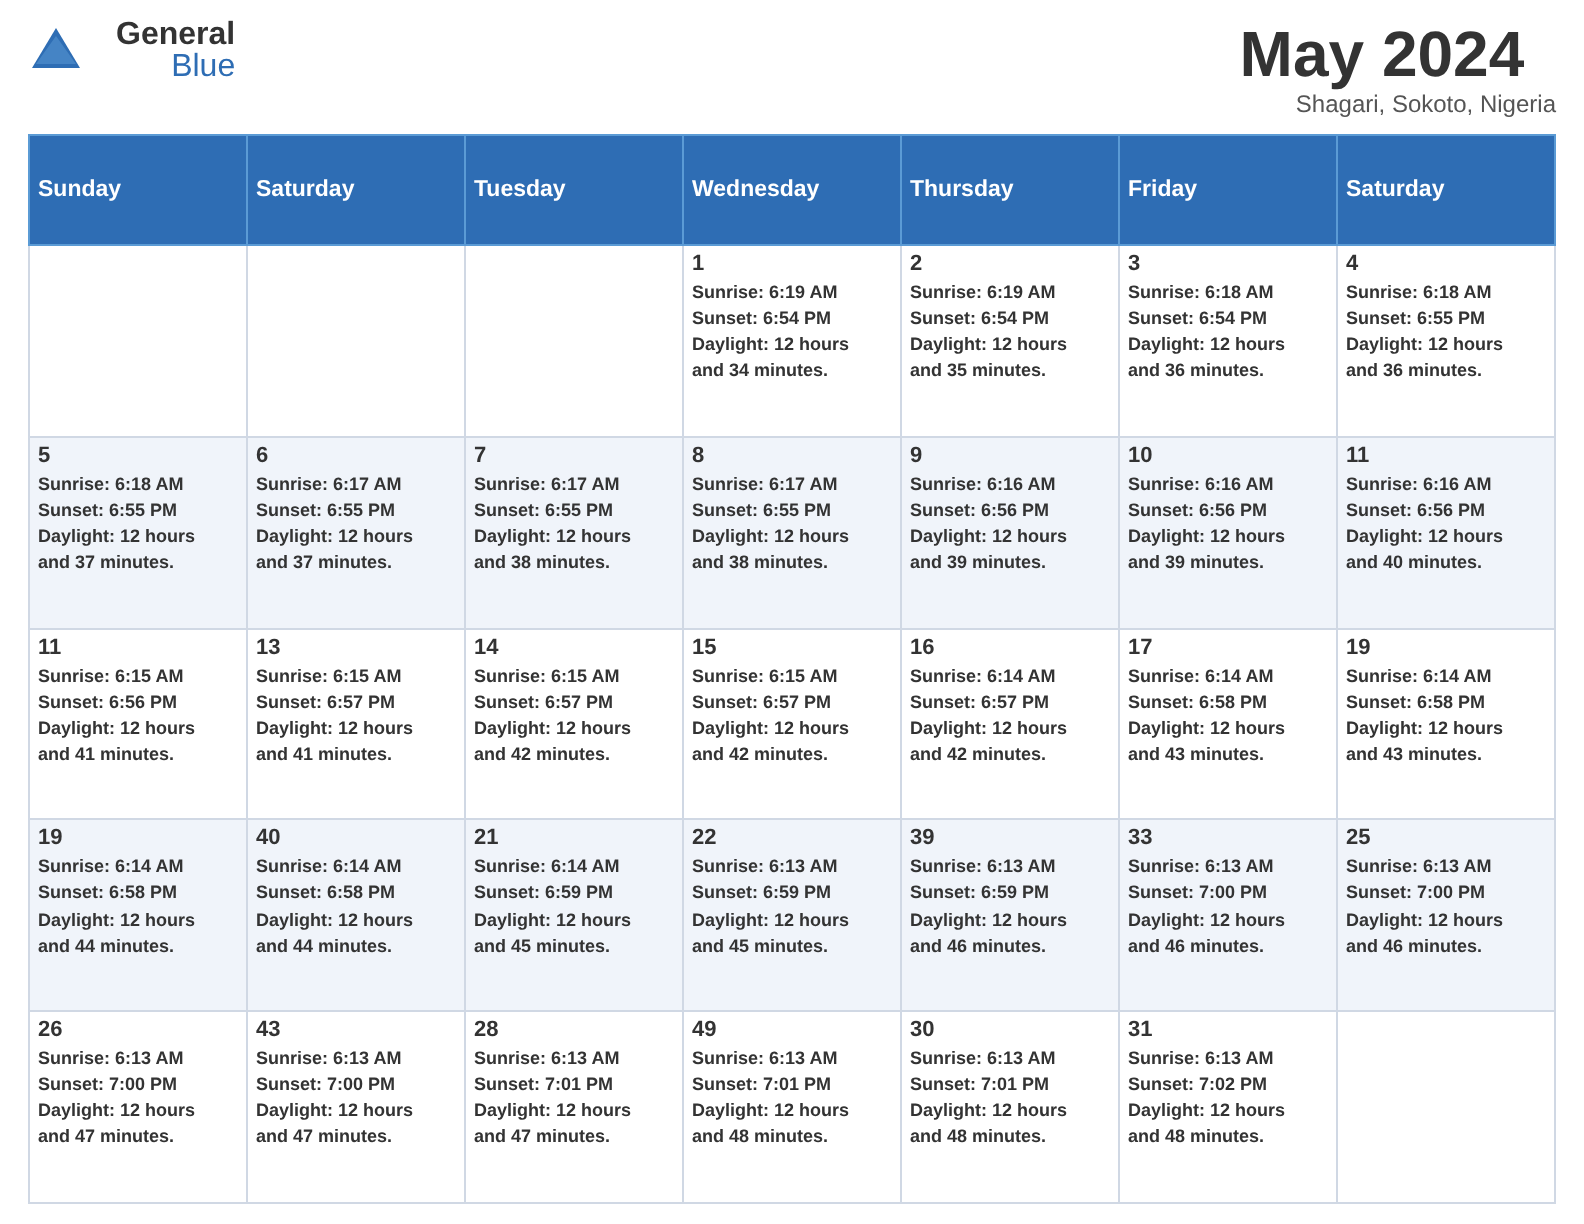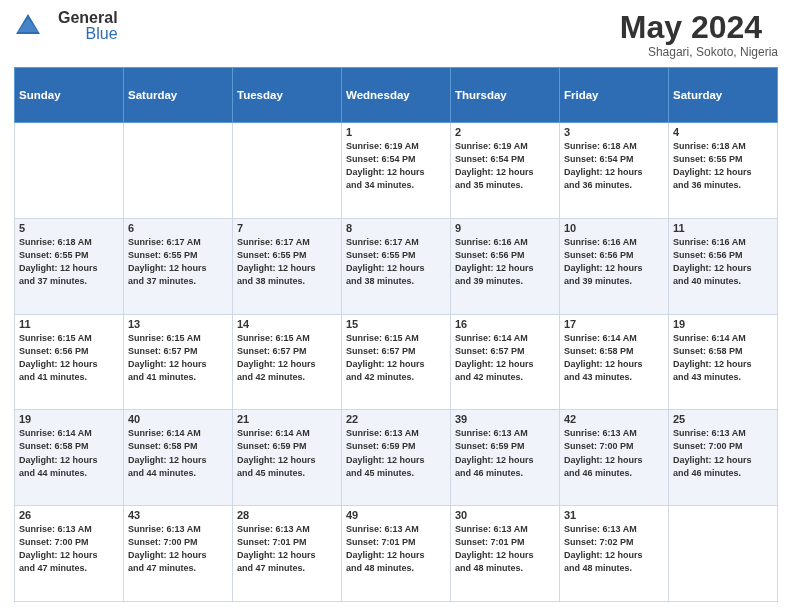--- a/index.html
+++ b/index.html
@@ -238,21 +238,21 @@
           </td>
           <td>
             <span class="day-num">22</span>
             <div class="day-info">Sunrise: 6:13 AM<br>Sunset: 6:59 PM<br>Daylight: 12 hours<br>and 45 minutes.</div>
           </td>
           <td>
             <span class="day-num">39</span>
             <div class="day-info">Sunrise: 6:13 AM<br>Sunset: 6:59 PM<br>Daylight: 12 hours<br>and 46 minutes.</div>
           </td>
           <td>
-            <span class="day-num">42</span>
+            <span class="day-num">33</span>
             <div class="day-info">Sunrise: 6:13 AM<br>Sunset: 7:00 PM<br>Daylight: 12 hours<br>and 46 minutes.</div>
           </td>
           <td>
             <span class="day-num">25</span>
             <div class="day-info">Sunrise: 6:13 AM<br>Sunset: 7:00 PM<br>Daylight: 12 hours<br>and 46 minutes.</div>
           </td>
         </tr>
         <tr>
           <td>
             <span class="day-num">26</span>

